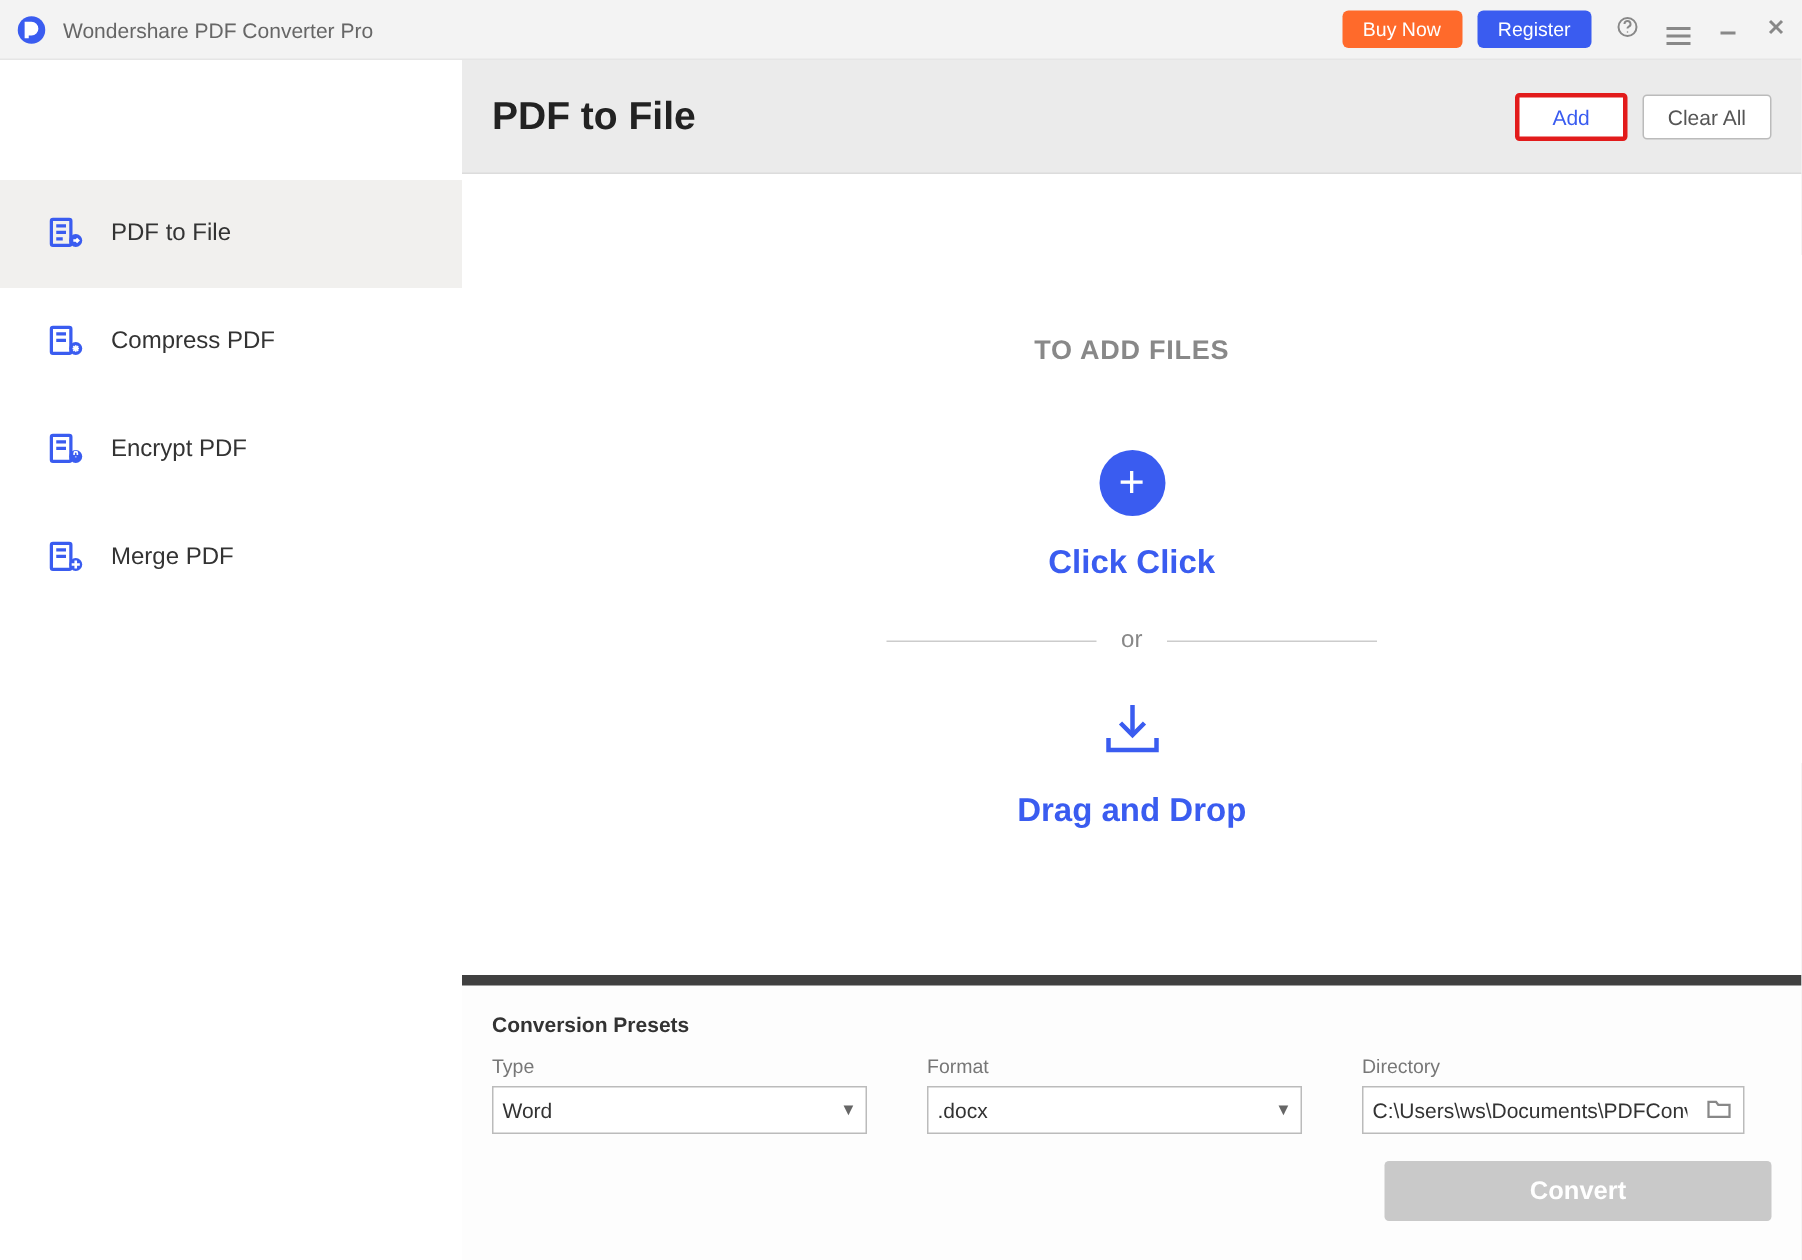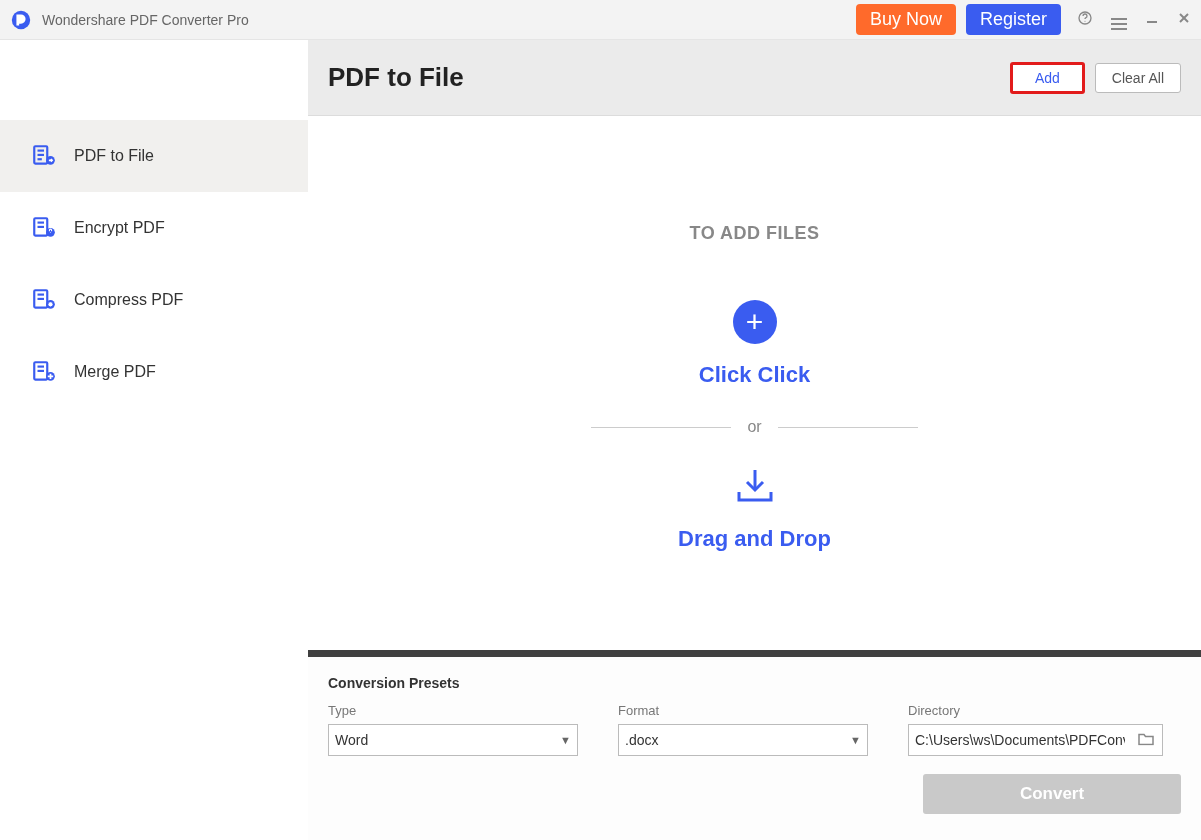--- a/index.html
+++ b/index.html
@@ -21,21 +21,21 @@
   .logo-icon {
     width: 22px; height: 22px;
     margin-right: 10px;
     display: flex; align-items: center; justify-content: center;
   }
   .app-title { color: #666; font-size: 14px; }
   .titlebar-spacer { flex: 1; }
   .btn-pill {
     padding: 5px 14px;
     border-radius: 4px;
-    font-size: 18px;
+    font-size: 13px;
     color: #fff;
     border: none;
     margin-right: 10px;
     cursor: pointer;
   }
   .btn-buy { background: #ff6a2b; }
   .btn-register { background: #3a5cf0; }
   .window-controls { display: flex; align-items: center; gap: 18px; margin-left: 6px; }
   .window-icon { color: #888; cursor: pointer; font-size: 14px; }
   .hamburger-lines { display:inline-block; width:16px; height:2px; background:#888; box-shadow:0 -5px 0 #888, 0 5px 0 #888; }
@@ -216,37 +216,37 @@
       </span>
       <span>PDF to File</span>
     </div>
     <div class="sidebar-item">
       <span class="sidebar-icon">
         <svg width="26" height="26" viewBox="0 0 24 24" fill="none" stroke="#3a5cf0" stroke-width="2">
             <rect x="3" y="3" width="12" height="16" rx="1"></rect>
             <line x1="6" y1="7" x2="12" y2="7"></line>
             <line x1="6" y1="11" x2="12" y2="11"></line>
             <circle cx="18" cy="16" r="4" fill="#3a5cf0" stroke="none"></circle>
-            <rect x="16.5" y="15" width="3" height="2.5" fill="#fff"></rect>
-            <path d="M17 15v-1a1 1 0 0 1 2 0v1" stroke="#fff" stroke-width="1" fill="none"></path>
+            <path d="M16 16h4M18 14v4M16.5 14.5l3 3M19.5 14.5l-3 3" stroke="#fff" stroke-width="1"></path>
           </svg>
       </span>
-      <span>Encrypt PDF</span>
+      <span>Compress PDF</span>
     </div>
     <div class="sidebar-item">
       <span class="sidebar-icon">
         <svg width="26" height="26" viewBox="0 0 24 24" fill="none" stroke="#3a5cf0" stroke-width="2">
             <rect x="3" y="3" width="12" height="16" rx="1"></rect>
             <line x1="6" y1="7" x2="12" y2="7"></line>
             <line x1="6" y1="11" x2="12" y2="11"></line>
             <circle cx="18" cy="16" r="4" fill="#3a5cf0" stroke="none"></circle>
-            <path d="M16 16h4M18 14v4M16.5 14.5l3 3M19.5 14.5l-3 3" stroke="#fff" stroke-width="1"></path>
+            <rect x="16.5" y="15" width="3" height="2.5" fill="#fff"></rect>
+            <path d="M17 15v-1a1 1 0 0 1 2 0v1" stroke="#fff" stroke-width="1" fill="none"></path>
           </svg>
       </span>
-      <span>Compress PDF</span>
+      <span>Encrypt PDF</span>
     </div>
     <div class="sidebar-item">
       <span class="sidebar-icon">
         <svg width="26" height="26" viewBox="0 0 24 24" fill="none" stroke="#3a5cf0" stroke-width="2">
             <rect x="3" y="3" width="12" height="16" rx="1"></rect>
             <line x1="6" y1="7" x2="12" y2="7"></line>
             <line x1="6" y1="11" x2="12" y2="11"></line>
             <circle cx="18" cy="16" r="4" fill="#3a5cf0" stroke="none"></circle>
             <path d="M18 13.5v5M15.5 16h5" stroke="#fff" stroke-width="1.6"></path>
           </svg>

